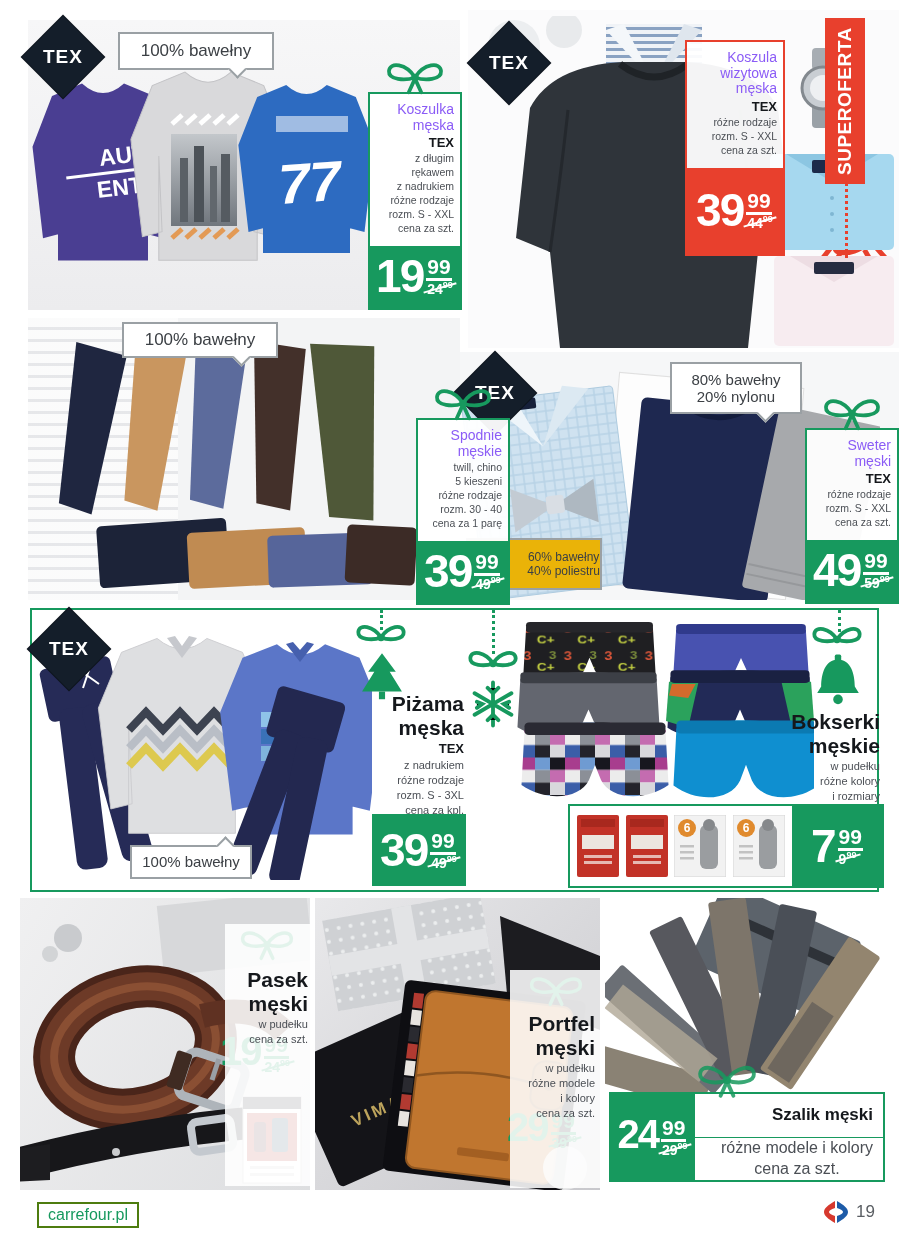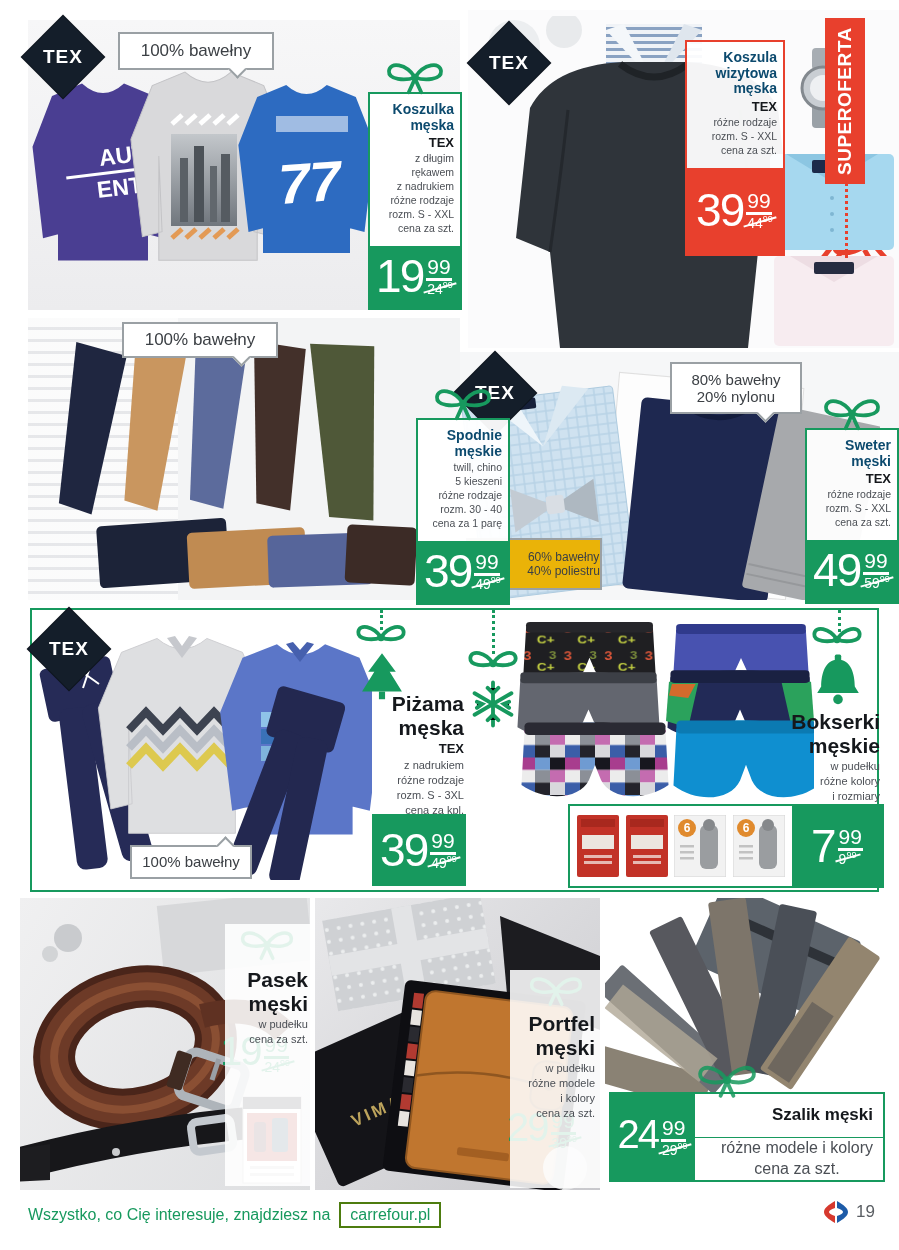--- a/index.html
+++ b/index.html
@@ -25,28 +25,28 @@
   .plainbox{position:absolute;background:#eab308;border:2px solid #9aa0a4;color:#3c4045;
           display:flex;align-items:center;justify-content:flex-end;font-size:12px;
           white-space:pre-line;text-align:center;line-height:1.2;z-index:5;}
 
   
   .ptag{position:absolute;width:94px;z-index:6;}
   .ptag .bow{display:block;margin:0 auto -4px auto;}
   .ptag-box{border:2px solid #17995e;background:rgba(255,255,255,.95);}
   .ptag-info{padding:8px 6px 10px 4px;text-align:right;}
   .ptag-box.red{border-color:#e8402d;}
-  .ptag-title{font-weight:bold;color:#0c4a6e;font-size:14px;line-height:1.12;white-space:pre-line;}
+  .ptag-title{font-weight:normal;color:#8b5cf6;font-size:14px;line-height:1.12;white-space:pre-line;}
   .ptag-brand{font-weight:bold;color:#15181c;font-size:13px;margin-top:2px;}
   .ptag-desc{font-size:10.5px;color:#4b4f55;line-height:1.32;white-space:pre-line;margin-top:2px;}
   .ptag-price{background:#17995e;padding:10px 2px 12px 2px;display:flex;justify-content:center;}
   .ptag-price.red{background:#e8402d;}
 
   
-  .price{display:flex;align-items:flex-start;justify-content:center;color:#fff;font-weight:normal;}
+  .price{display:flex;align-items:flex-start;justify-content:center;color:#fff;font-weight:bold;}
   .p-zl{font-size:46px;line-height:.88;letter-spacing:-2px;}
   .p-col{display:flex;flex-direction:column;align-items:flex-start;margin-left:3px;}
   .p-gr{font-size:21px;line-height:1;border-bottom:3px solid currentColor;padding:0 1px 1px 1px;}
   .p-old{position:relative;font-size:14px;margin-top:0;line-height:1;padding:0 1px;}
   .p-old sup{font-size:9px;}
   .p-old::after{content:"";position:absolute;left:-3px;right:-3px;top:42%;
                 border-top:2px solid currentColor;transform:rotate(-16deg);}
   .price.green{color:#17995e;}
   .price.mid .p-zl{font-size:40px;}
 
@@ -729,21 +729,20 @@
       </div>
       <div class="wsec">
         <div class="r1">Szalik męski</div>
         <div class="r2">różne modele i kolory
 cena za szt.</div>
       </div>
     </div>
   </div>
 
   <div class="footer">
-    <span>Wszystko, co Cię interesuje, znajdziesz na</span>
     <span class="sitebox">carrefour.pl</span>
   </div>
   <svg class="abs" style="left:822px;top:1200px;" width="28" height="24" viewBox="0 0 26 24">
     <path d="M12,1 C5,5 1,8.5 1,12 C1,15.5 5,19 12,23 L12,16 C8,14.5 6,13.3 6,12 C6,10.7 8,9.5 12,8 Z" fill="#d6392e"></path>
     <path d="M14,1 C21,5 25,8.5 25,12 C25,15.5 21,19 14,23 L14,16 C18,14.5 20,13.3 20,12 C20,10.7 18,9.5 14,8 Z" fill="#1d5ba8"></path>
   </svg>
   <div class="pageno">19</div>
 
 </div>
 

